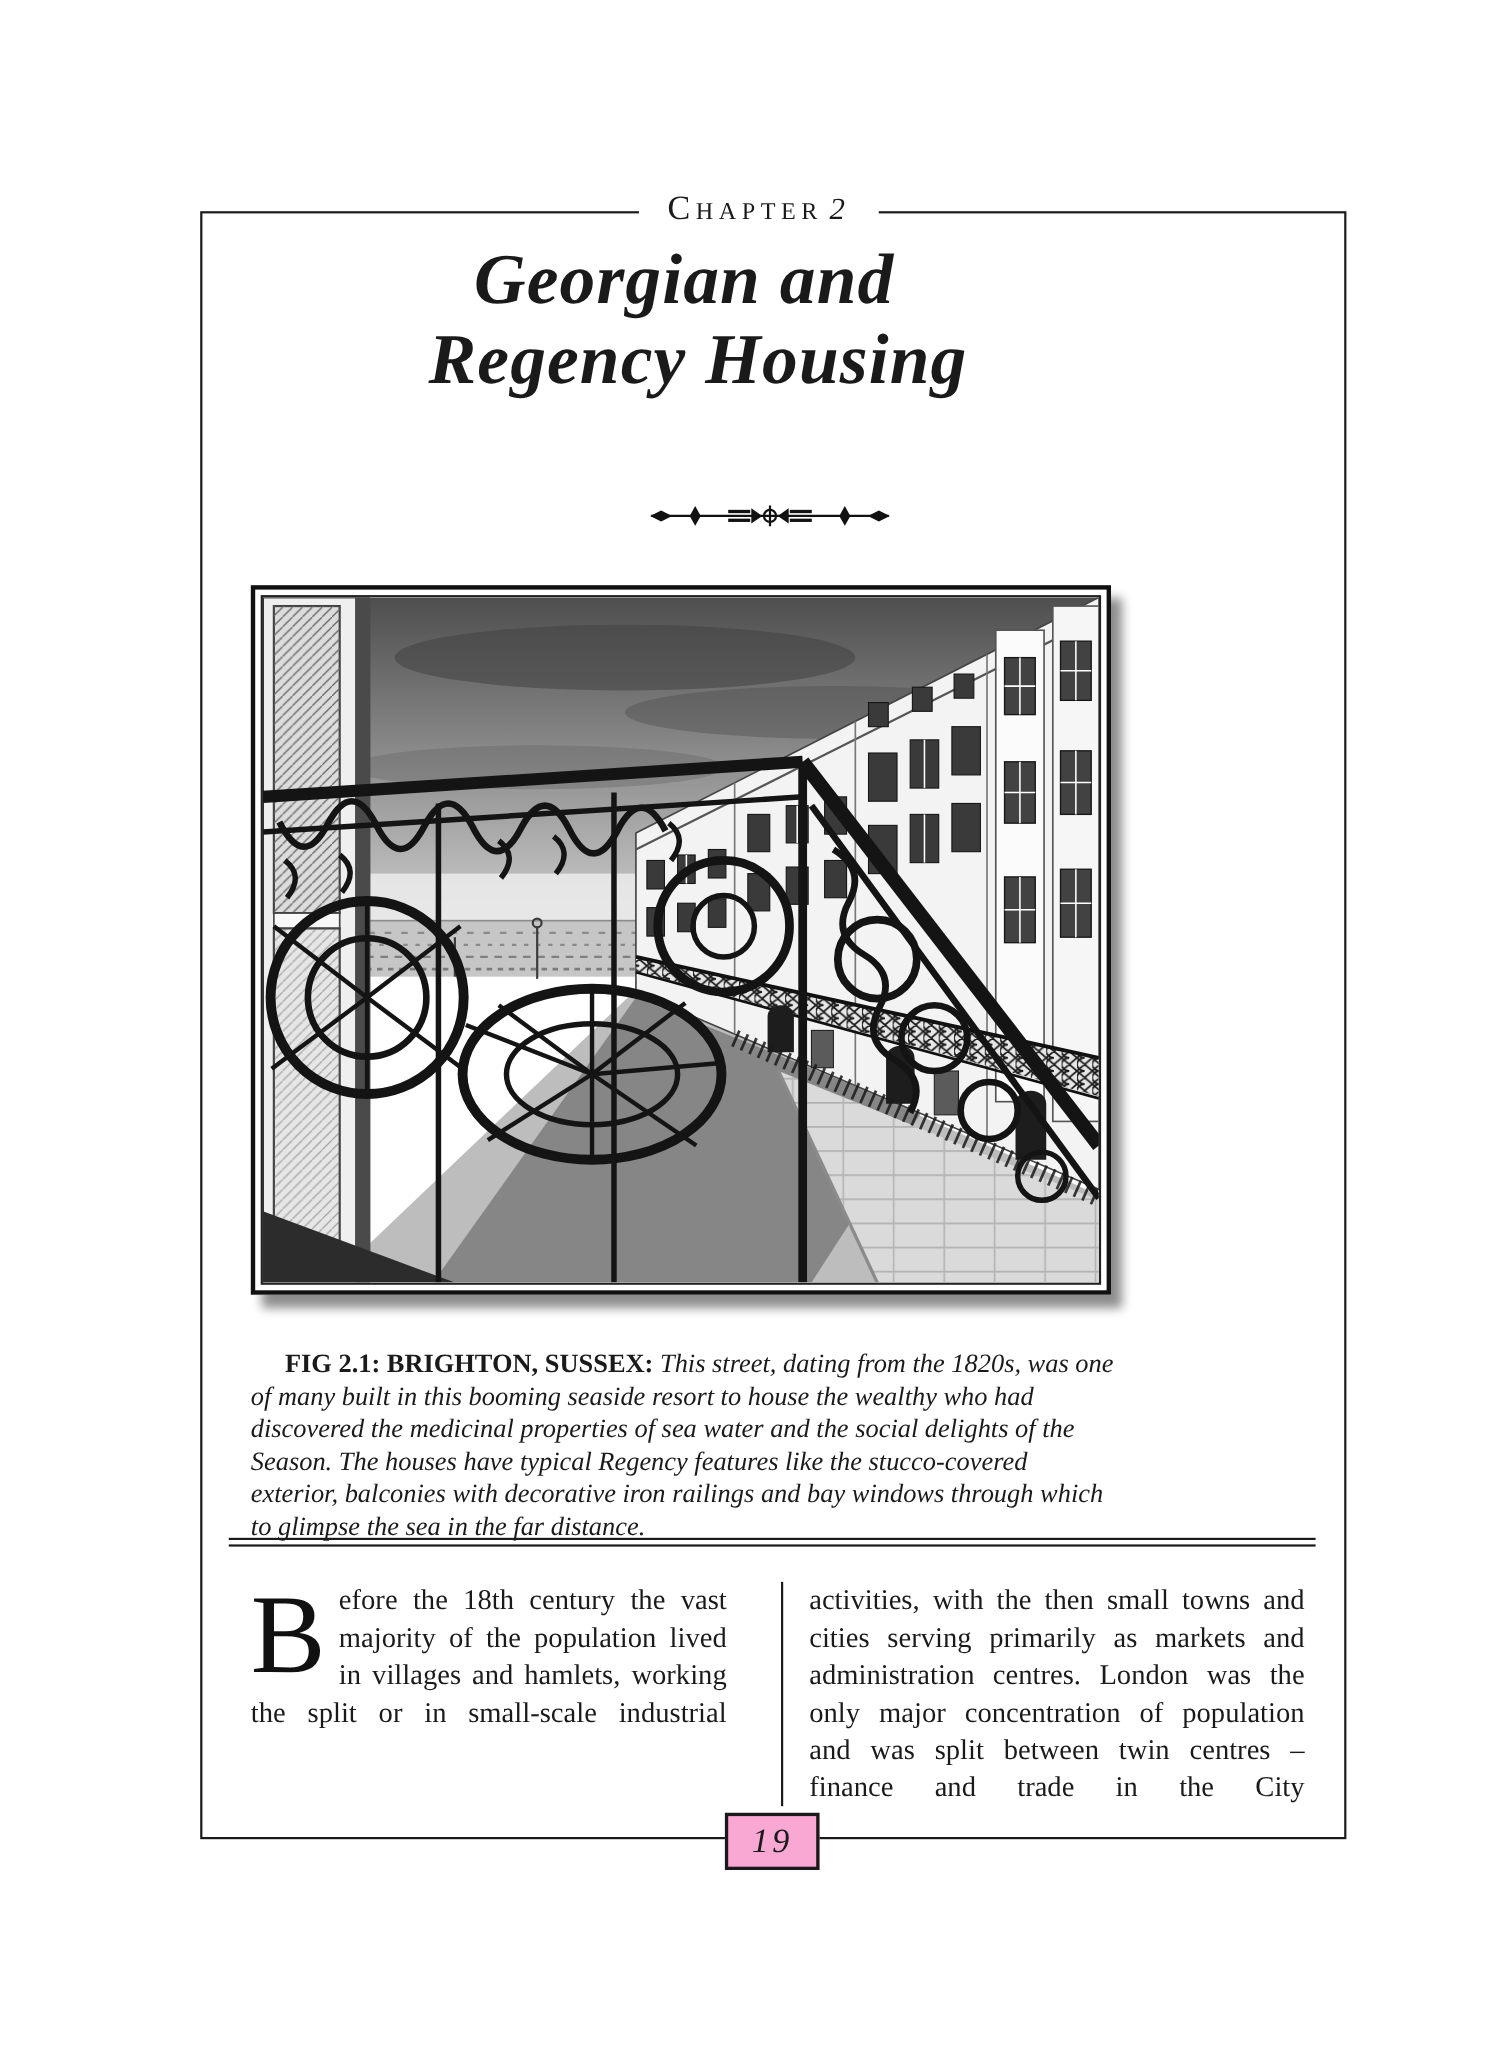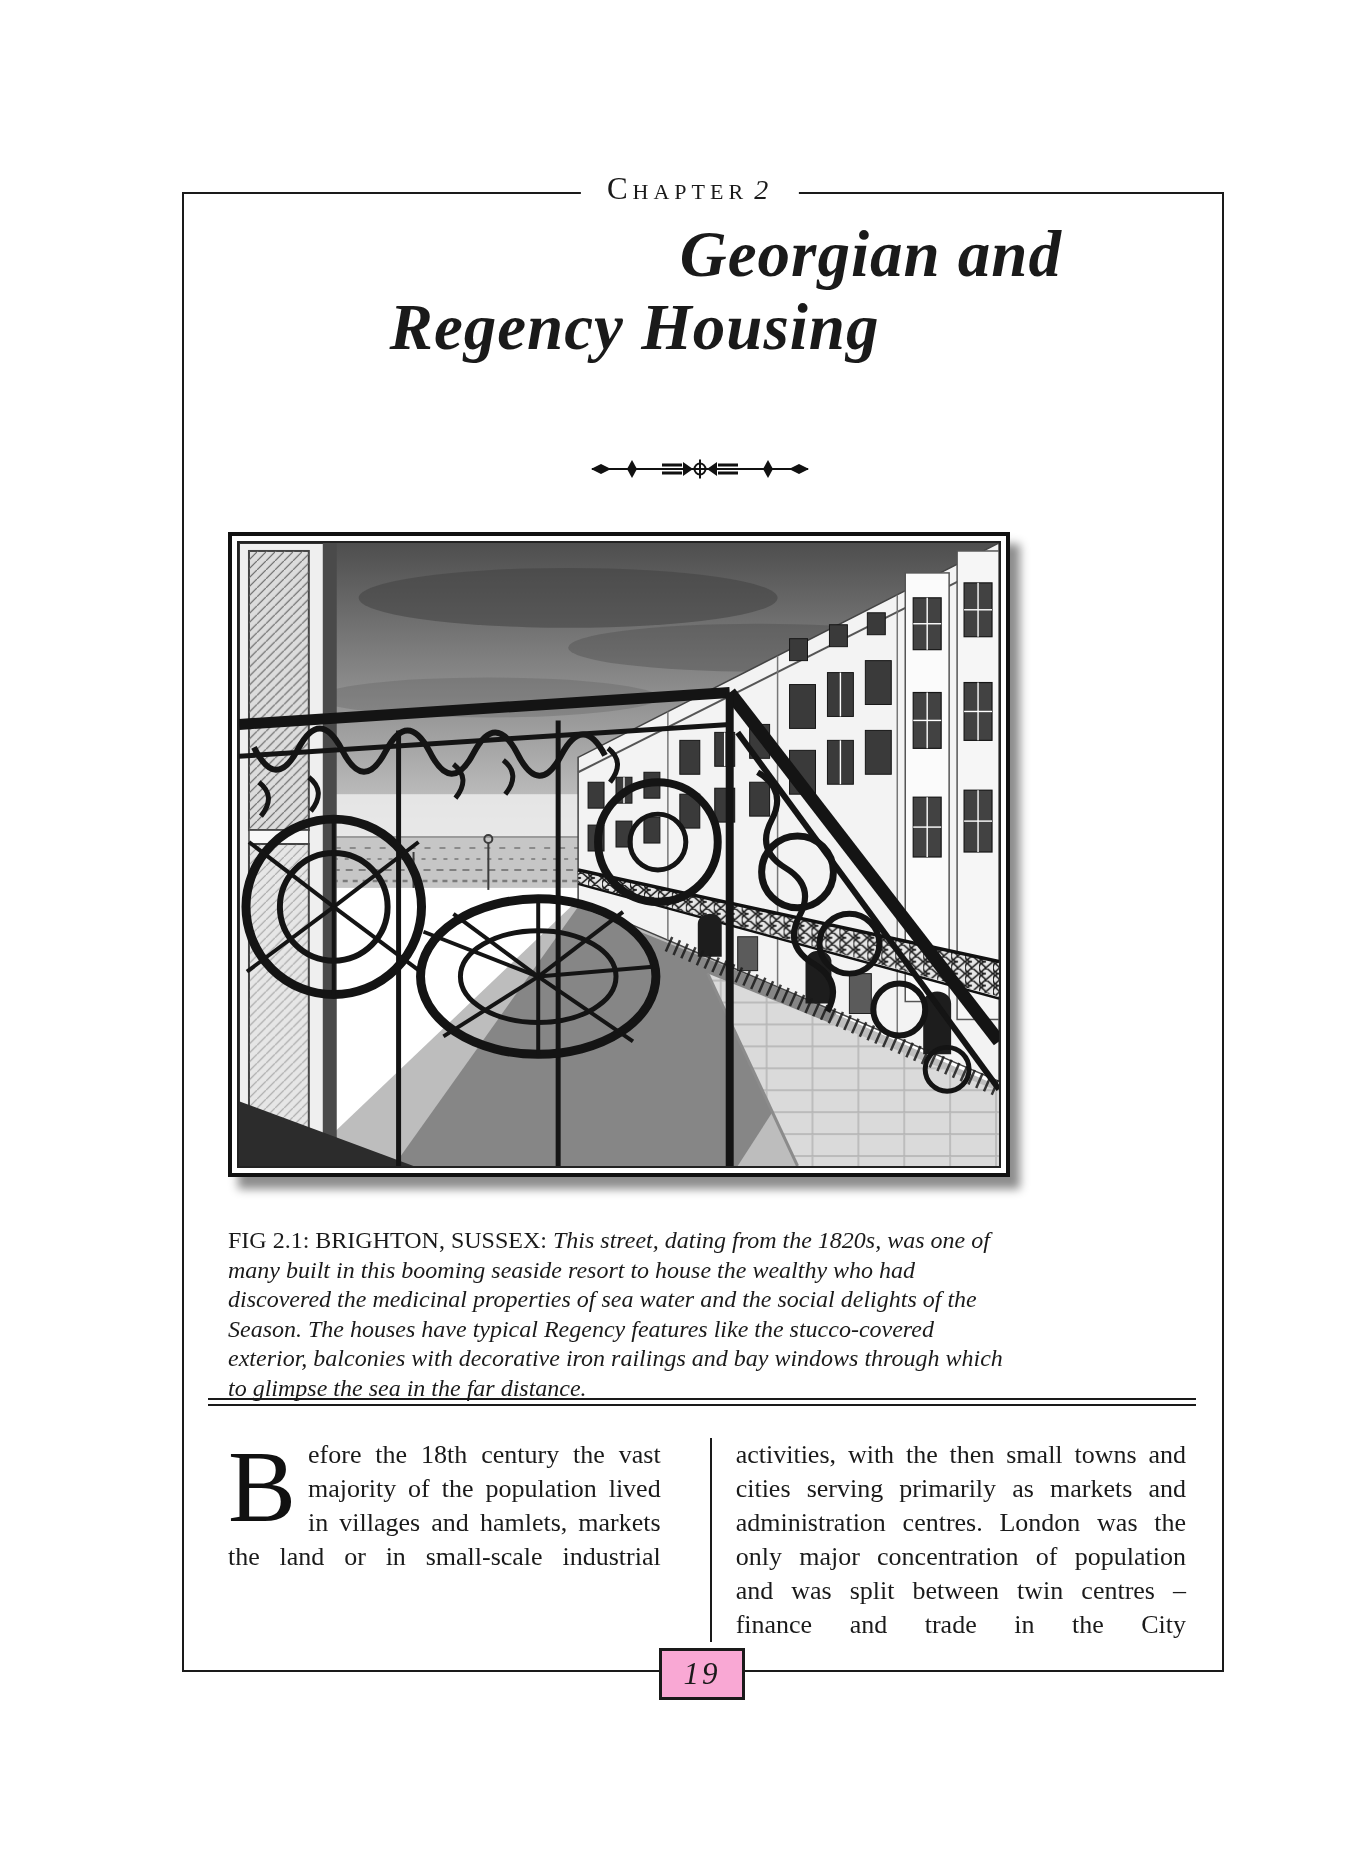--- a/index.html
+++ b/index.html
@@ -40,21 +40,21 @@
   }
   .figure-inner{
     width:100%;height:100%;border:2px solid #222;box-sizing:border-box;overflow:hidden;
   }
   .figure-inner svg{display:block;width:100%;height:100%;}
   
   .caption{
     position:absolute;left:228px;top:1202px;width:790px;
     font-size:24px;line-height:29.5px;font-style:italic;z-index:2;text-align:left;
   }
-  .caption-label{font-style:normal;font-weight:normal;}
+  .caption-label{font-style:normal;font-weight:bold;margin-left:31px;}
   
   .double-rule{
     position:absolute;left:208px;top:1398px;width:988px;height:4px;
     border-top:2px solid #1a1a1a;border-bottom:2px solid #1a1a1a;z-index:2;
   }
   
   .columns{
     position:absolute;left:228px;top:1438px;width:958px;display:flex;z-index:2;
   }
   .col1{width:440px;}
@@ -83,21 +83,21 @@
 
 <div class="page">
 
   <div class="frame"></div>
 
   <div class="chapter-label">
     <span class="chapter-word">Chapter</span><span class="chapter-number">2</span>
   </div>
 
   <div class="title">
-    <span style="display:block;text-align:right;">Georgian and</span>
+    <span style="display:block;">Georgian and</span>
     <span style="display:block;margin-left:25px;">Regency Housing</span>
   </div>
 
   <svg class="ornament" viewBox="0 0 220 24">
     <line x1="2" y1="12" x2="218" y2="12" stroke="#111" stroke-width="2.2"></line>
     <polygon points="1,12 11,7 21,12 11,17" fill="#111"></polygon>
     <polygon points="199,12 209,7 219,12 209,17" fill="#111"></polygon>
     <polygon points="42,3 47,12 42,21 37,12" fill="#111"></polygon>
     <polygon points="178,3 183,12 178,21 173,12" fill="#111"></polygon>
     <rect x="72" y="6.5" width="20" height="3" fill="#111"></rect>
@@ -279,21 +279,21 @@
       </svg>
     </div>
   </div>
 
   <p class="caption"><span class="caption-label">FIG 2.1: BRIGHTON, SUSSEX:</span><span> This street, dating from the 1820s, was one of many built in this booming seaside resort to house the wealthy who had discovered the medicinal properties of sea water and the social delights of the Season. The houses have typical Regency features like the stucco-covered exterior, balconies with decorative iron railings and bay windows through which to glimpse the sea in the far distance.</span></p>
 
   <div class="double-rule"></div>
 
   <div class="columns">
     <div class="col1">
-      <p class="body-par"><span class="dropcap">B</span><span>efore the 18th century the vast majority of the population lived in villages and hamlets, markets the land or in small-scale industrial</span></p>
+      <p class="body-par"><span class="dropcap">B</span><span>efore the 18th century the vast majority of the population lived in villages and hamlets, working the split or in small-scale industrial</span></p>
     </div>
     <div class="col2">
       <p class="body-par"><span>activities, with the then small towns and cities serving primarily as markets and administration centres. London was the only major concentration of population and was split between twin centres – finance and trade in the City</span></p>
     </div>
   </div>
 
   <div class="pagenum-box">
     <span>19</span>
   </div>
 

